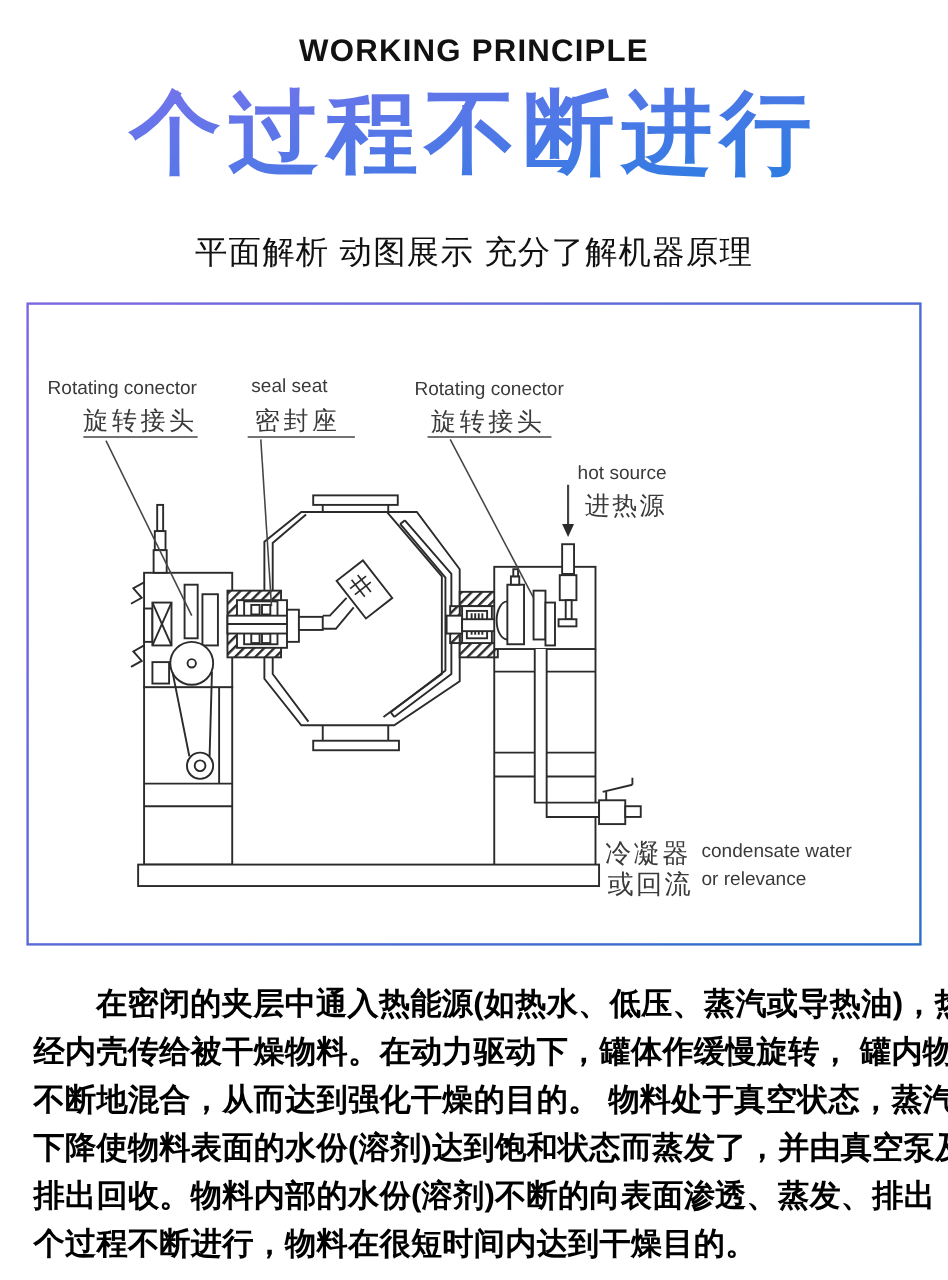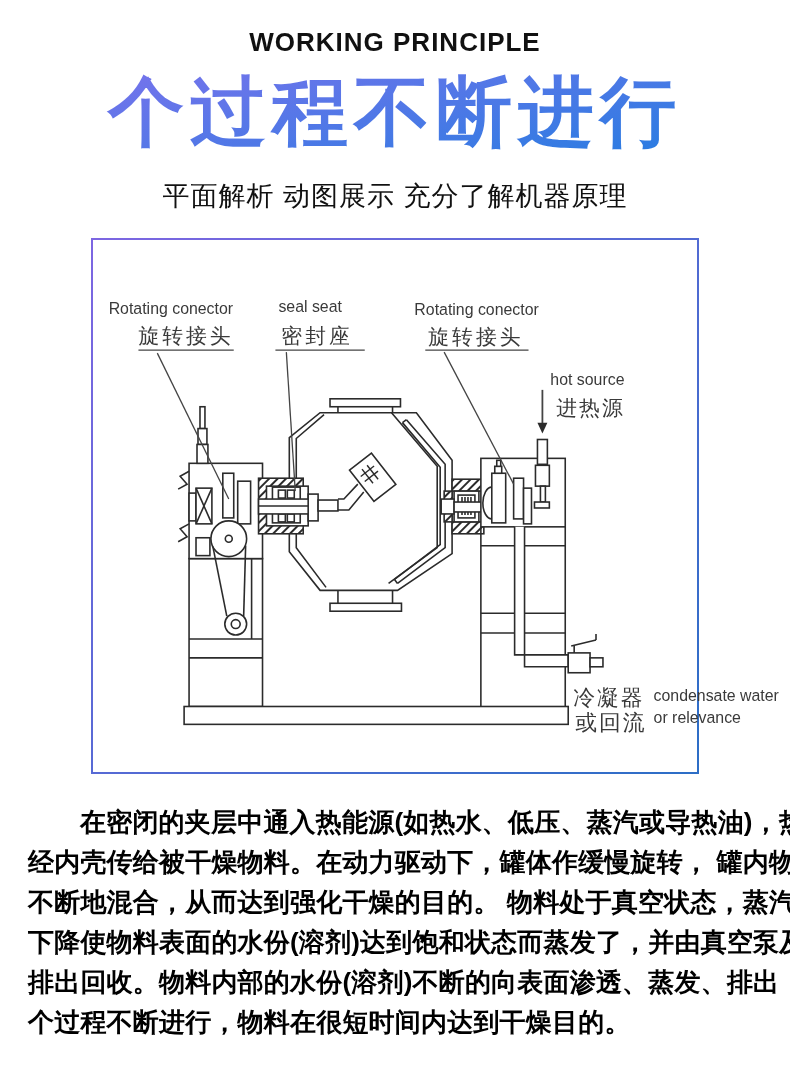--- a/index.html
+++ b/index.html
@@ -15,25 +15,25 @@
   }
   .page-title {
     margin-top:10px; text-align:center;
     font-size:76px; font-weight:900; letter-spacing:6px; line-height:88px;
     background:linear-gradient(168deg,#7873ec 8%,#2e7ce2 85%);
     -webkit-background-clip:text; background-clip:text;
     -webkit-text-fill-color:transparent; color:transparent;
     white-space:nowrap;
   }
   .subtitle {
-    margin-top:22px; text-align:center;
+    margin-top:36px; text-align:center;
     font-size:27px; font-weight:500; letter-spacing:1px; color:#111;
   }
   .diagram-frame {
-    width:608px; margin:24px auto 0 auto; padding:2px;
+    width:746px; margin:24px auto 0 auto; padding:2px;
     background:linear-gradient(135deg,#7d66e2 0%,#2c6ec6 100%);
   }
   .diagram-inner { background:#fff; line-height:0; }
   svg { display:block; }
   svg text { font-family:"Liberation Sans", sans-serif; fill:#3a3a3a; }
   .description {
     margin-top:28px; padding:0 28px;
     font-size:26px; line-height:40px; font-weight:700; color:#000;
     letter-spacing:0.2px; white-space:nowrap;
   }

